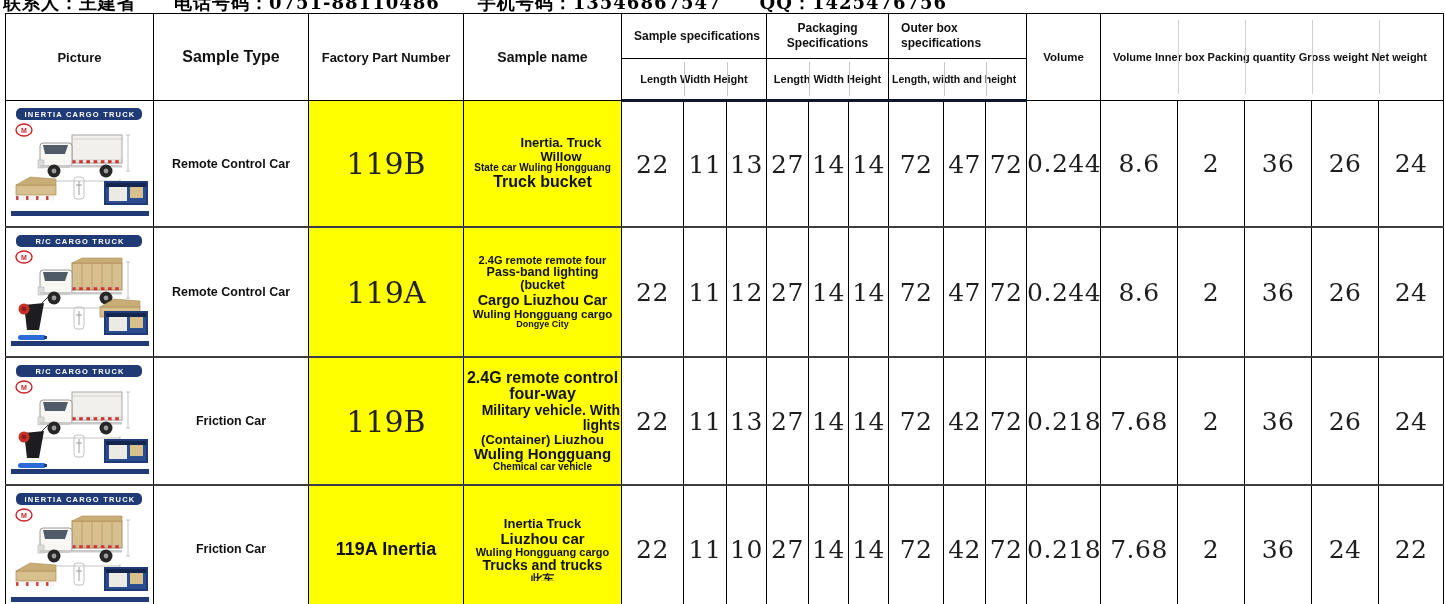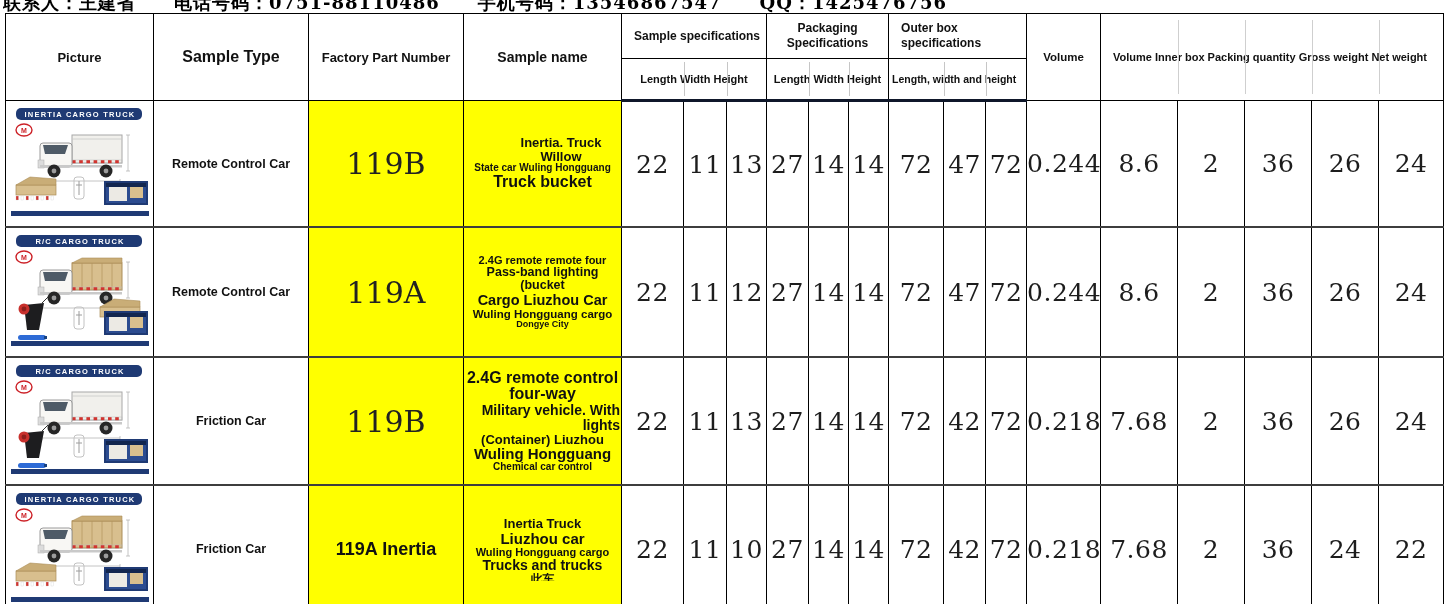--- a/index.html
+++ b/index.html
@@ -329,21 +329,21 @@
             <rect x="3" y="110" width="138" height="5" fill="#1f3a74"></rect>
           </svg></td>
         <td class="sampletype">Friction Car</td>
         <td class="yellow part-serif">119B</td>
         <td class="yellow name-cell">
           <div class="name-stack">
             <span style="font-size: 16px;">2.4G remote control four-way</span>
             <span style="font-size: 14px; text-align: right;">Military vehicle. With lights</span>
             <span style="font-size: 13px;">(Container) Liuzhou</span>
             <span style="font-size: 15px;">Wuling Hongguang</span>
-            <span style="font-size: 10px;">Chemical car control</span>
+            <span style="font-size: 10px;">Chemical car vehicle</span>
           </div>
         </td>
         <td class="num">22</td>
         <td class="num">11</td>
         <td class="num">13</td>
         <td class="num">27</td>
         <td class="num">14</td>
         <td class="num">14</td>
         <td class="num">72</td>
         <td class="num">42</td>

